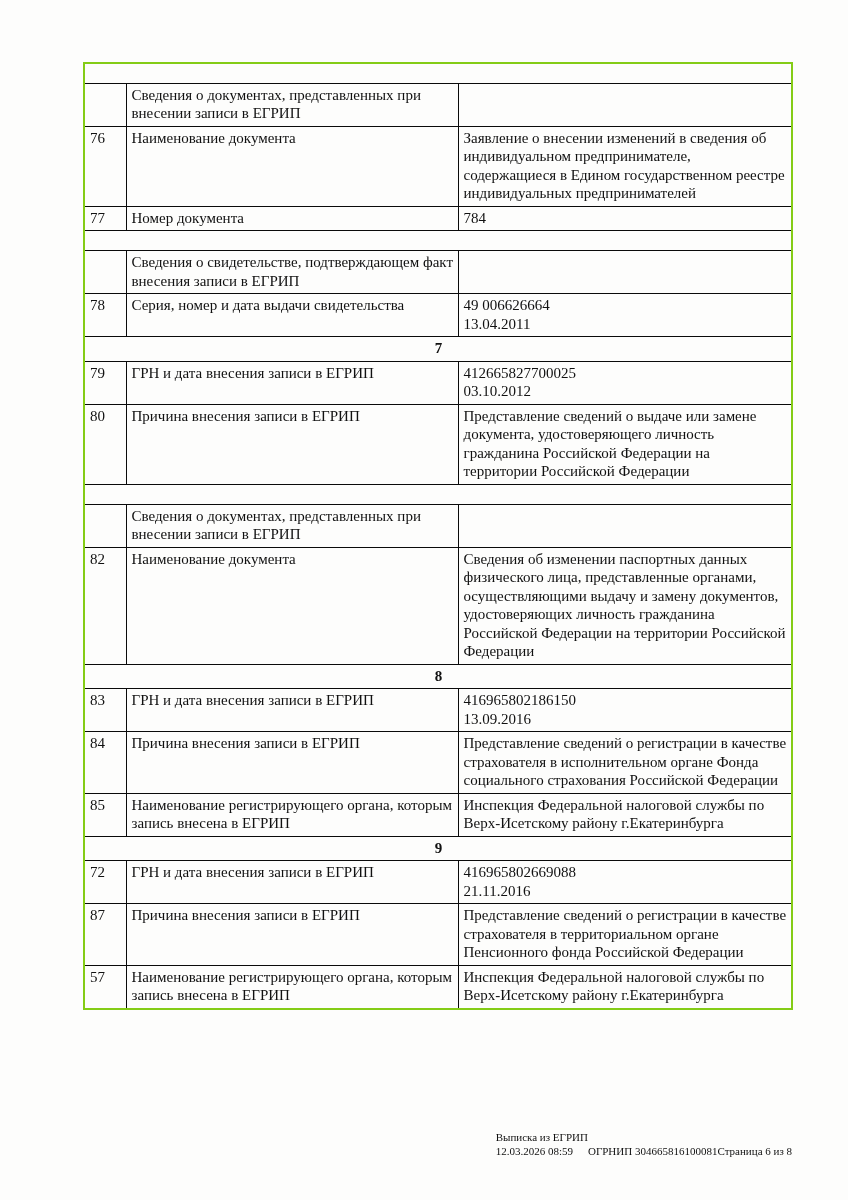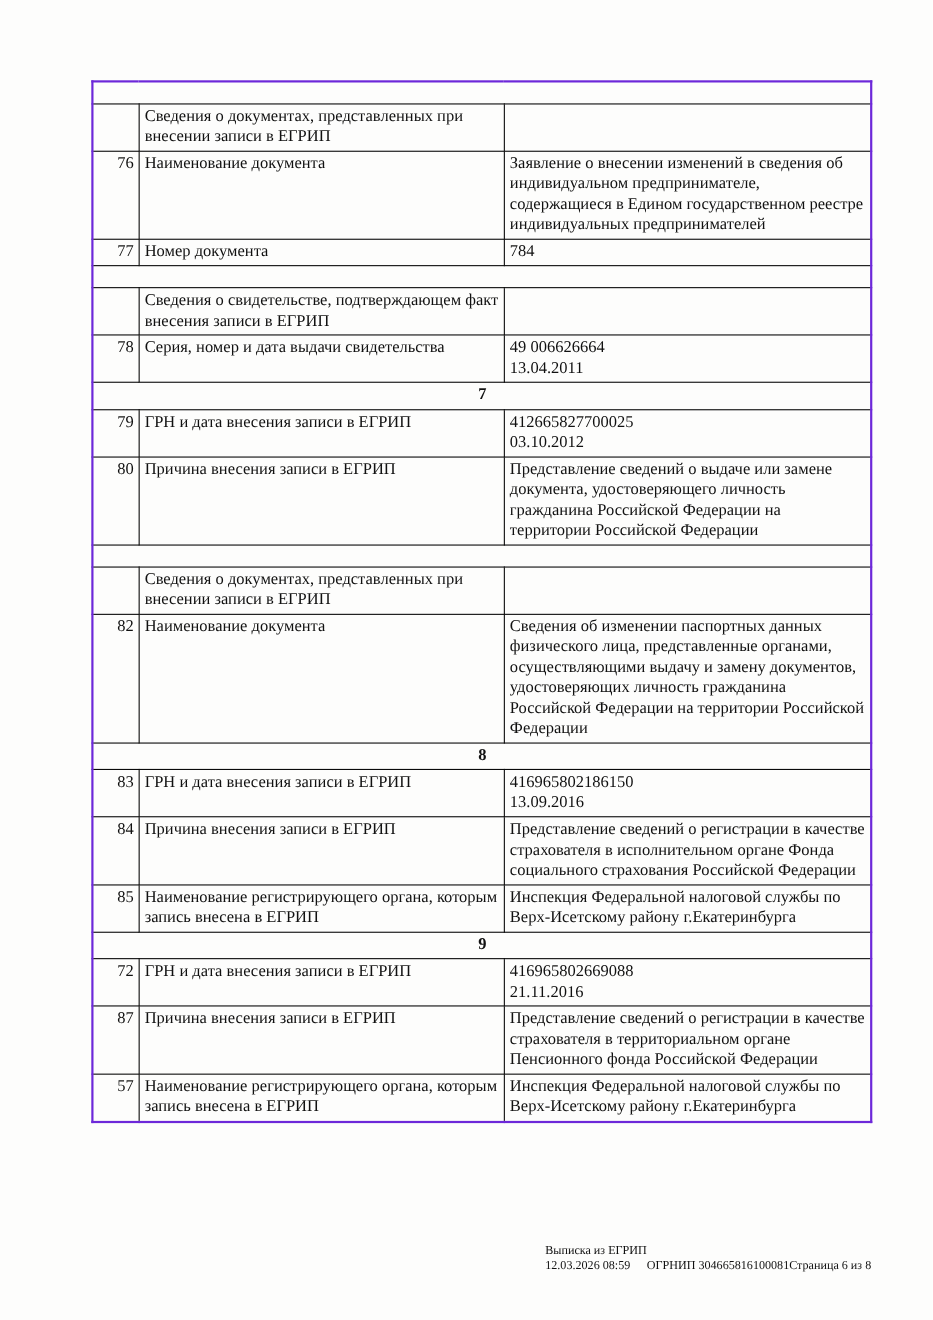--- a/index.html
+++ b/index.html
@@ -14,32 +14,31 @@
     position: relative;
     width: 848px; height: 1200px;
     background: #fdfdfc;
   }
   table.doc-table {
     position: absolute;
     left: 83px; top: 62px;
     width: 708px;
     border-collapse: collapse;
     table-layout: fixed;
-    border: 2px solid #6d28d9;
-    margin-top: 11px;
+    border: 2px solid #84cc16;
   }
   table.doc-table td {
     border: 1px solid #0a0a0a;
     vertical-align: top;
     font-size: 15px;
     line-height: 18.5px;
     padding: 2px 4px 3px 5px;
   }
   td.num-cell {
-    text-align: right;
+    text-align: left;
     padding-left: 2px; padding-right: 2px; font-family: Liberation Serif, serif;
   }
   td.spacer-cell {
     height: 20px;
     padding: 0;
   }
   td.section-cell {
     text-align: center;
     font-weight: bold;
     height: 21px;

